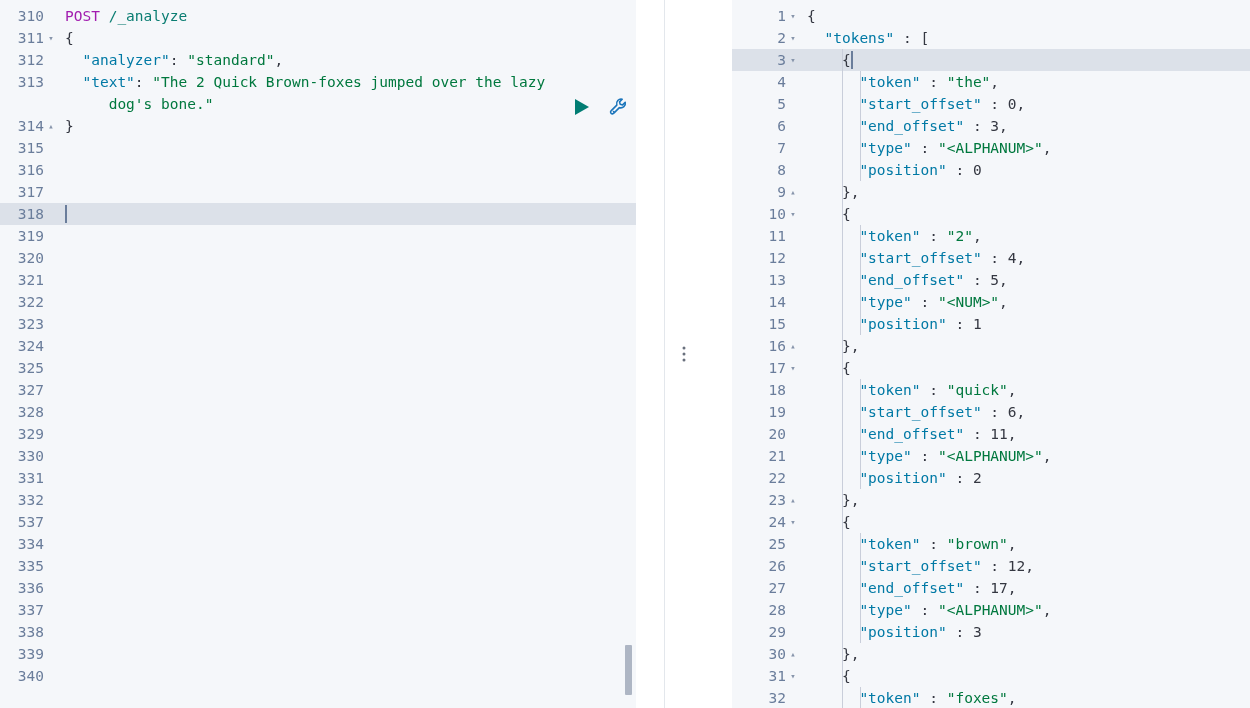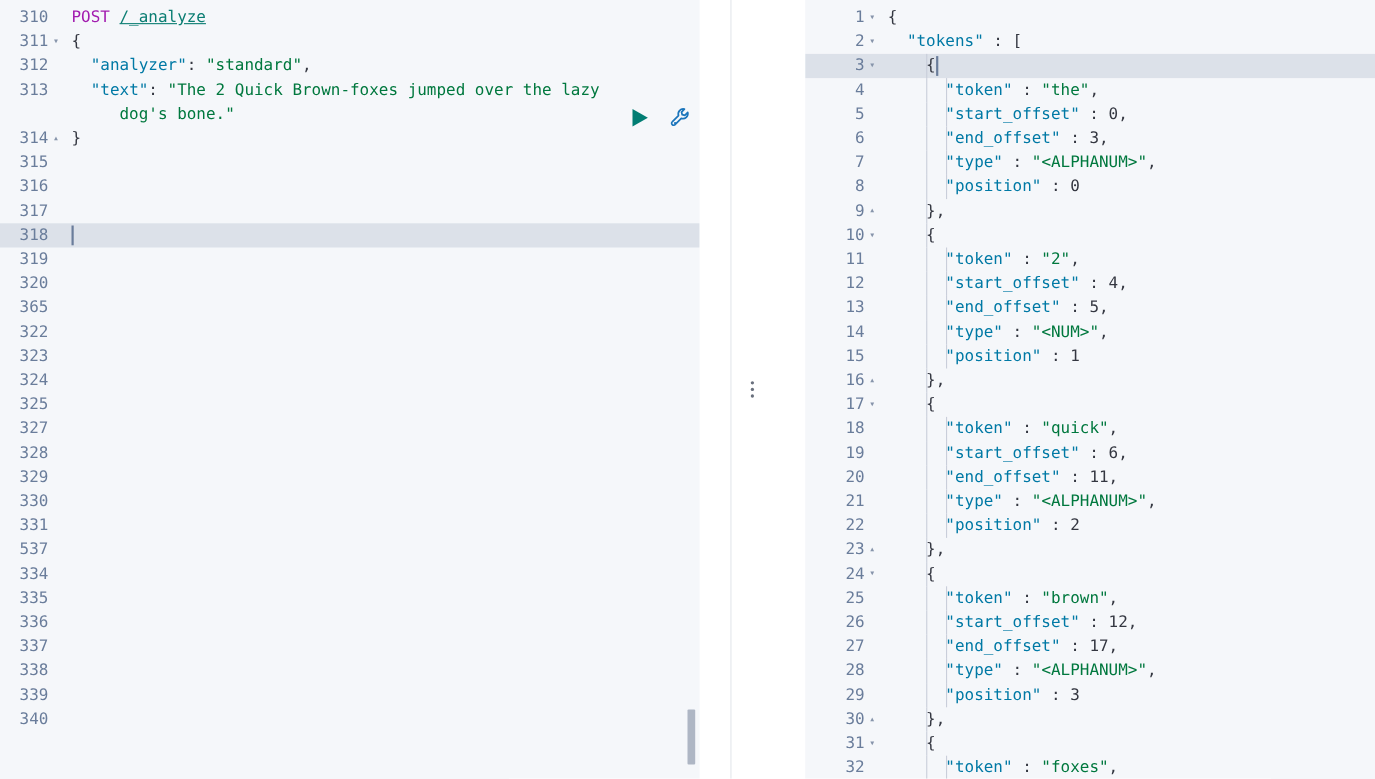--- a/index.html
+++ b/index.html
@@ -67,21 +67,21 @@
     position: absolute;
     left: 65px; top: 0;
     white-space: pre;
     font-size: 14.5px;
     color: #343741;
     font-family: "DejaVu Sans Mono", "Liberation Mono", monospace;
   }
 
   
   .tok-method { color: #a21caf; }
-  .tok-url    { color: #0A7D72; text-decoration: underline; }
+  .tok-url    { color: #0A7D72; }
   .tok-key    { color: #0079A5; }
   .tok-str    { color: #00783E; }
   .tok-num    { color: #343741; }
   .tok-punc   { color: #343741; }
   .tok-brace  { color: #343741; }
 
   
   .caret {
     position: absolute;
     width: 2px; height: 18px;
@@ -195,30 +195,31 @@
         <div class="line"><span class="ln">312</span><span class="code"><span class="tok-punc">  </span><span class="tok-key">"analyzer"</span><span class="tok-punc">: </span><span class="tok-str">"standard"</span><span class="tok-punc">,</span></span></div>
         <div class="line"><span class="ln">313</span><span class="code"><span class="tok-punc">  </span><span class="tok-key">"text"</span><span class="tok-punc">: </span><span class="tok-str">"The 2 Quick Brown-foxes jumped over the lazy</span></span></div>
         <div class="line"><span class="ln"></span><span class="code"><span class="tok-str">     dog's bone."</span></span></div>
         <div class="line"><span class="ln">314</span><span class="fold">▴</span><span class="code"><span class="tok-brace">}</span></span></div>
         <div class="line"><span class="ln">315</span><span class="code"></span></div>
         <div class="line"><span class="ln">316</span><span class="code"></span></div>
         <div class="line"><span class="ln">317</span><span class="code"></span></div>
         <div class="line active"><span class="ln">318</span><span class="code"></span><span class="caret" style="left: 65px;"></span></div>
         <div class="line"><span class="ln">319</span><span class="code"></span></div>
         <div class="line"><span class="ln">320</span><span class="code"></span></div>
-        <div class="line"><span class="ln">365</span><span class="code"></span></div>
+        <div class="line"><span class="ln">321</span><span class="code"></span></div>
         <div class="line"><span class="ln">322</span><span class="code"></span></div>
         <div class="line"><span class="ln">323</span><span class="code"></span></div>
         <div class="line"><span class="ln">324</span><span class="code"></span></div>
         <div class="line"><span class="ln">325</span><span class="code"></span></div>
         <div class="line"><span class="ln">327</span><span class="code"></span></div>
         <div class="line"><span class="ln">328</span><span class="code"></span></div>
         <div class="line"><span class="ln">329</span><span class="code"></span></div>
         <div class="line"><span class="ln">330</span><span class="code"></span></div>
         <div class="line"><span class="ln">331</span><span class="code"></span></div>
+        <div class="line"><span class="ln">332</span><span class="code"></span></div>
         <div class="line"><span class="ln">537</span><span class="code"></span></div>
         <div class="line"><span class="ln">334</span><span class="code"></span></div>
         <div class="line"><span class="ln">335</span><span class="code"></span></div>
         <div class="line"><span class="ln">336</span><span class="code"></span></div>
         <div class="line"><span class="ln">337</span><span class="code"></span></div>
         <div class="line"><span class="ln">338</span><span class="code"></span></div>
         <div class="line"><span class="ln">339</span><span class="code"></span></div>
         <div class="line"><span class="ln">340</span><span class="code"></span></div>
       </div>
 

